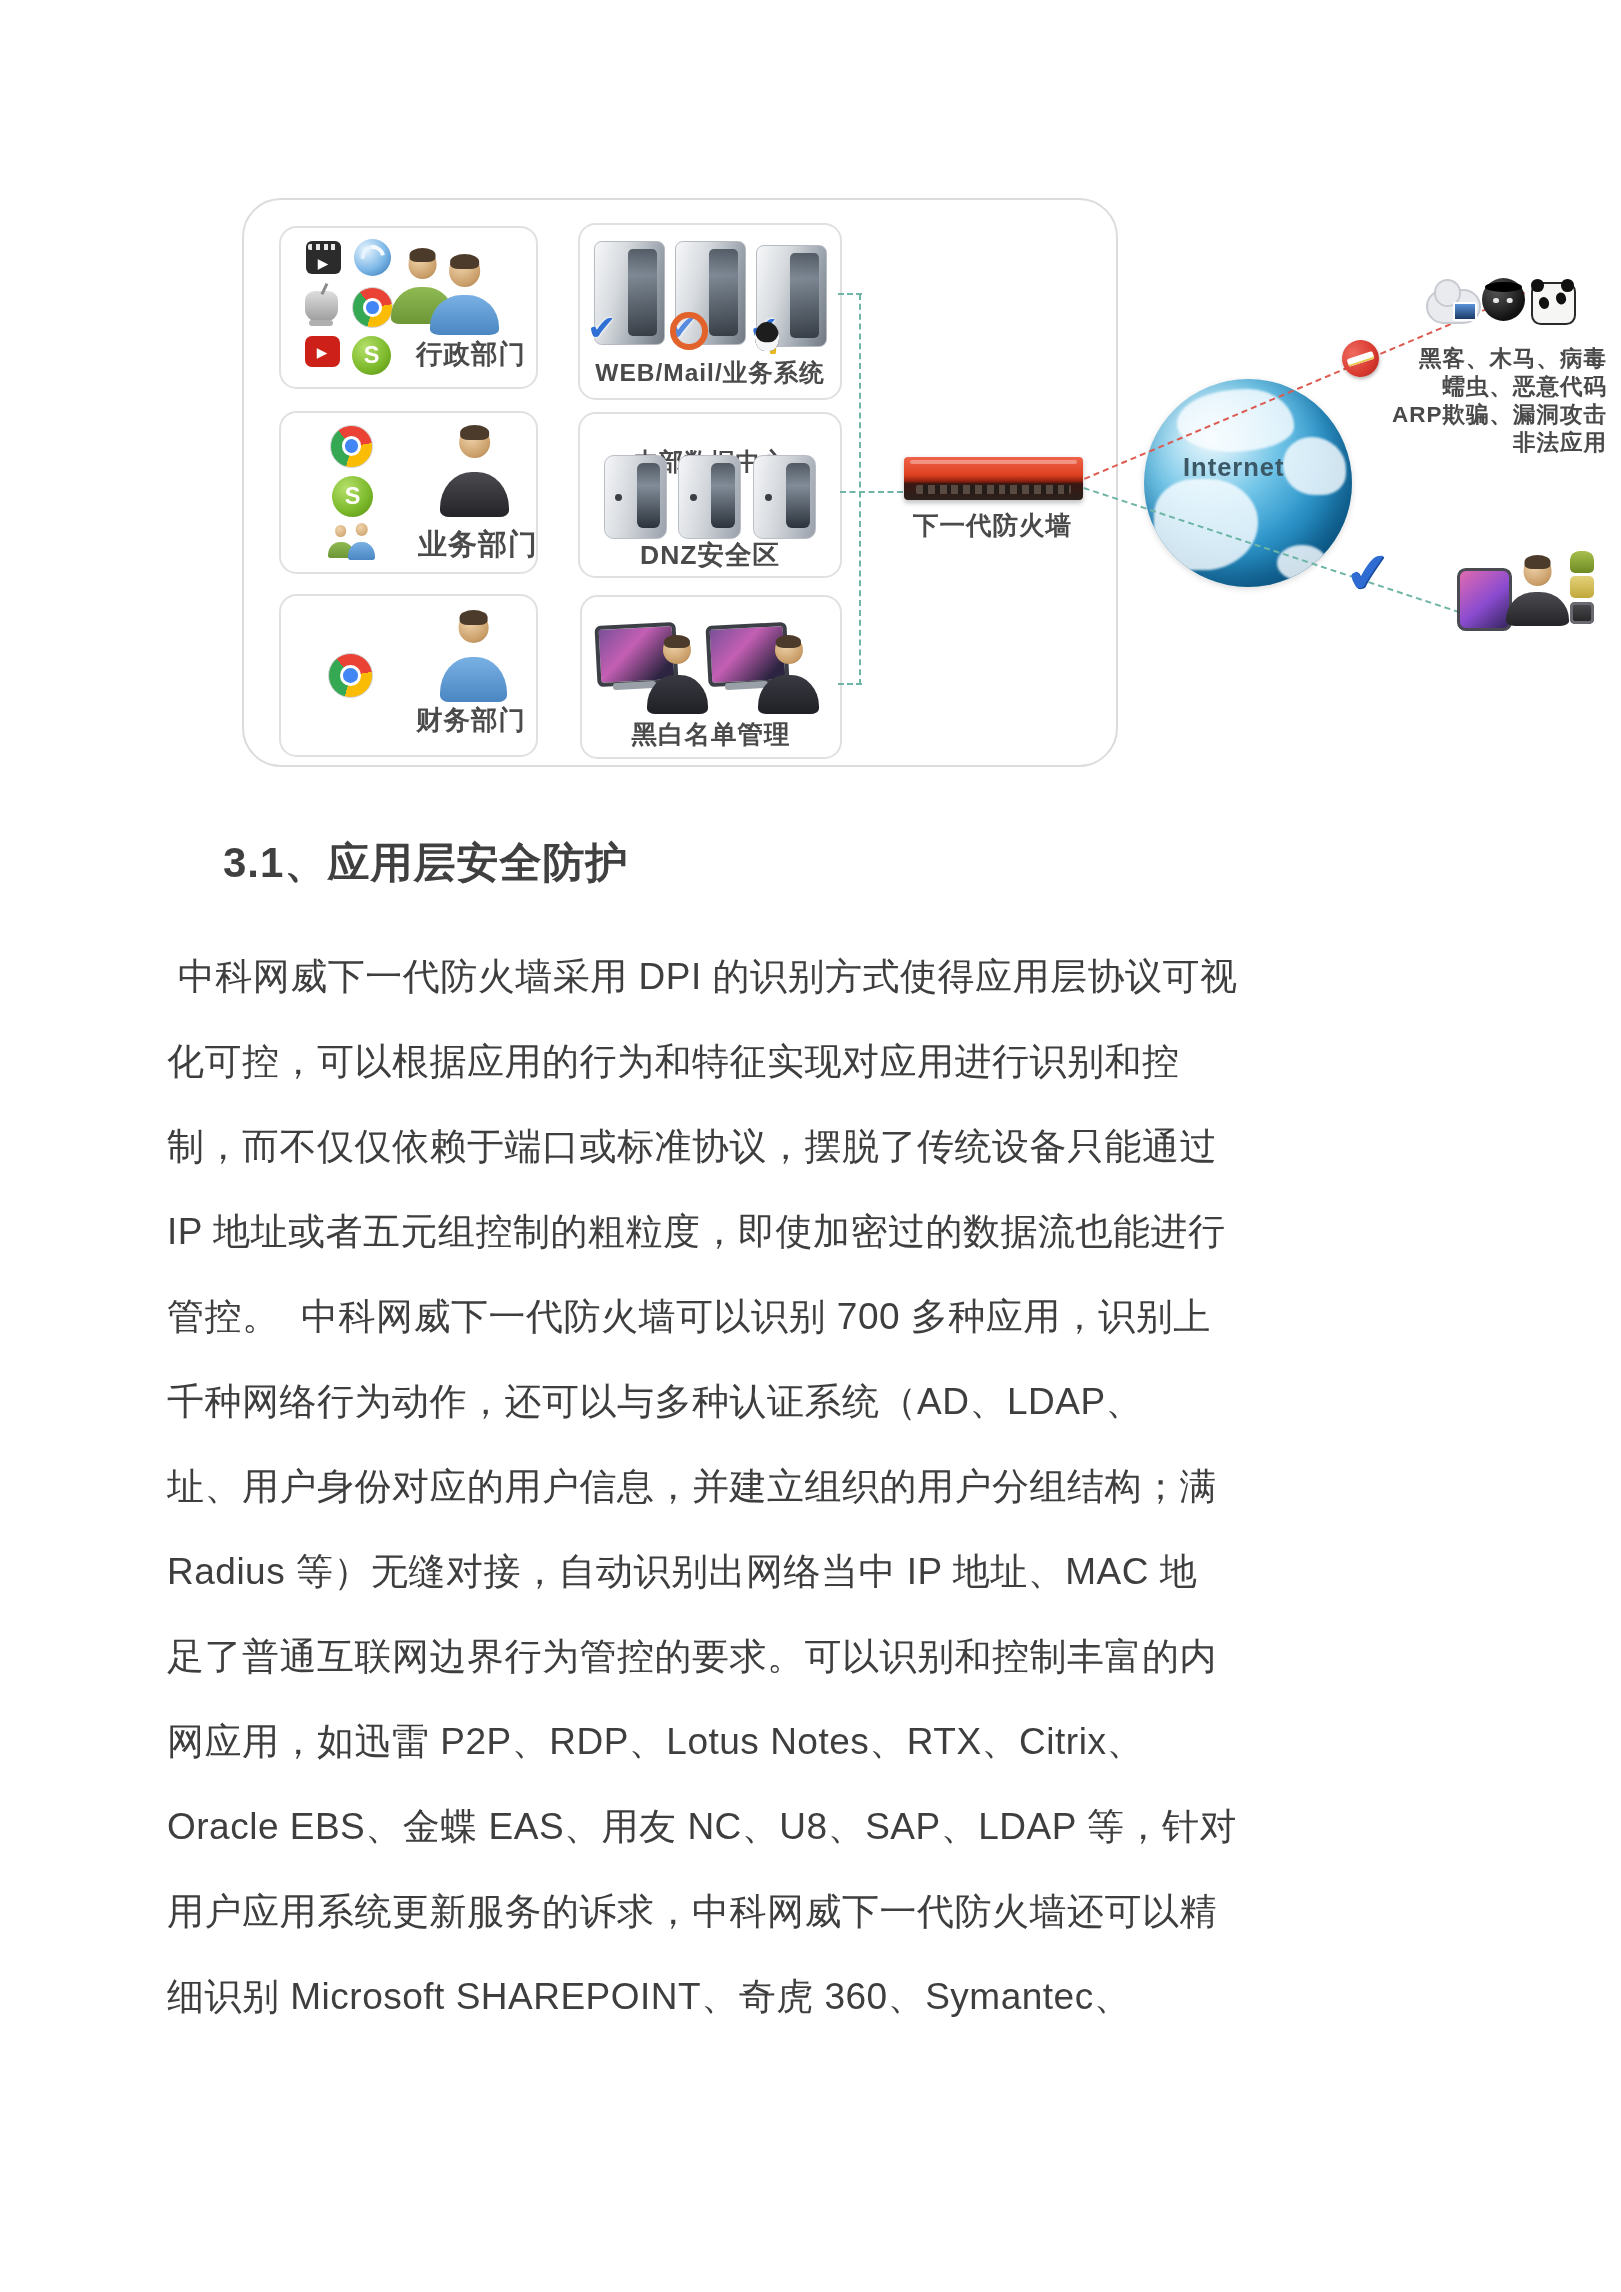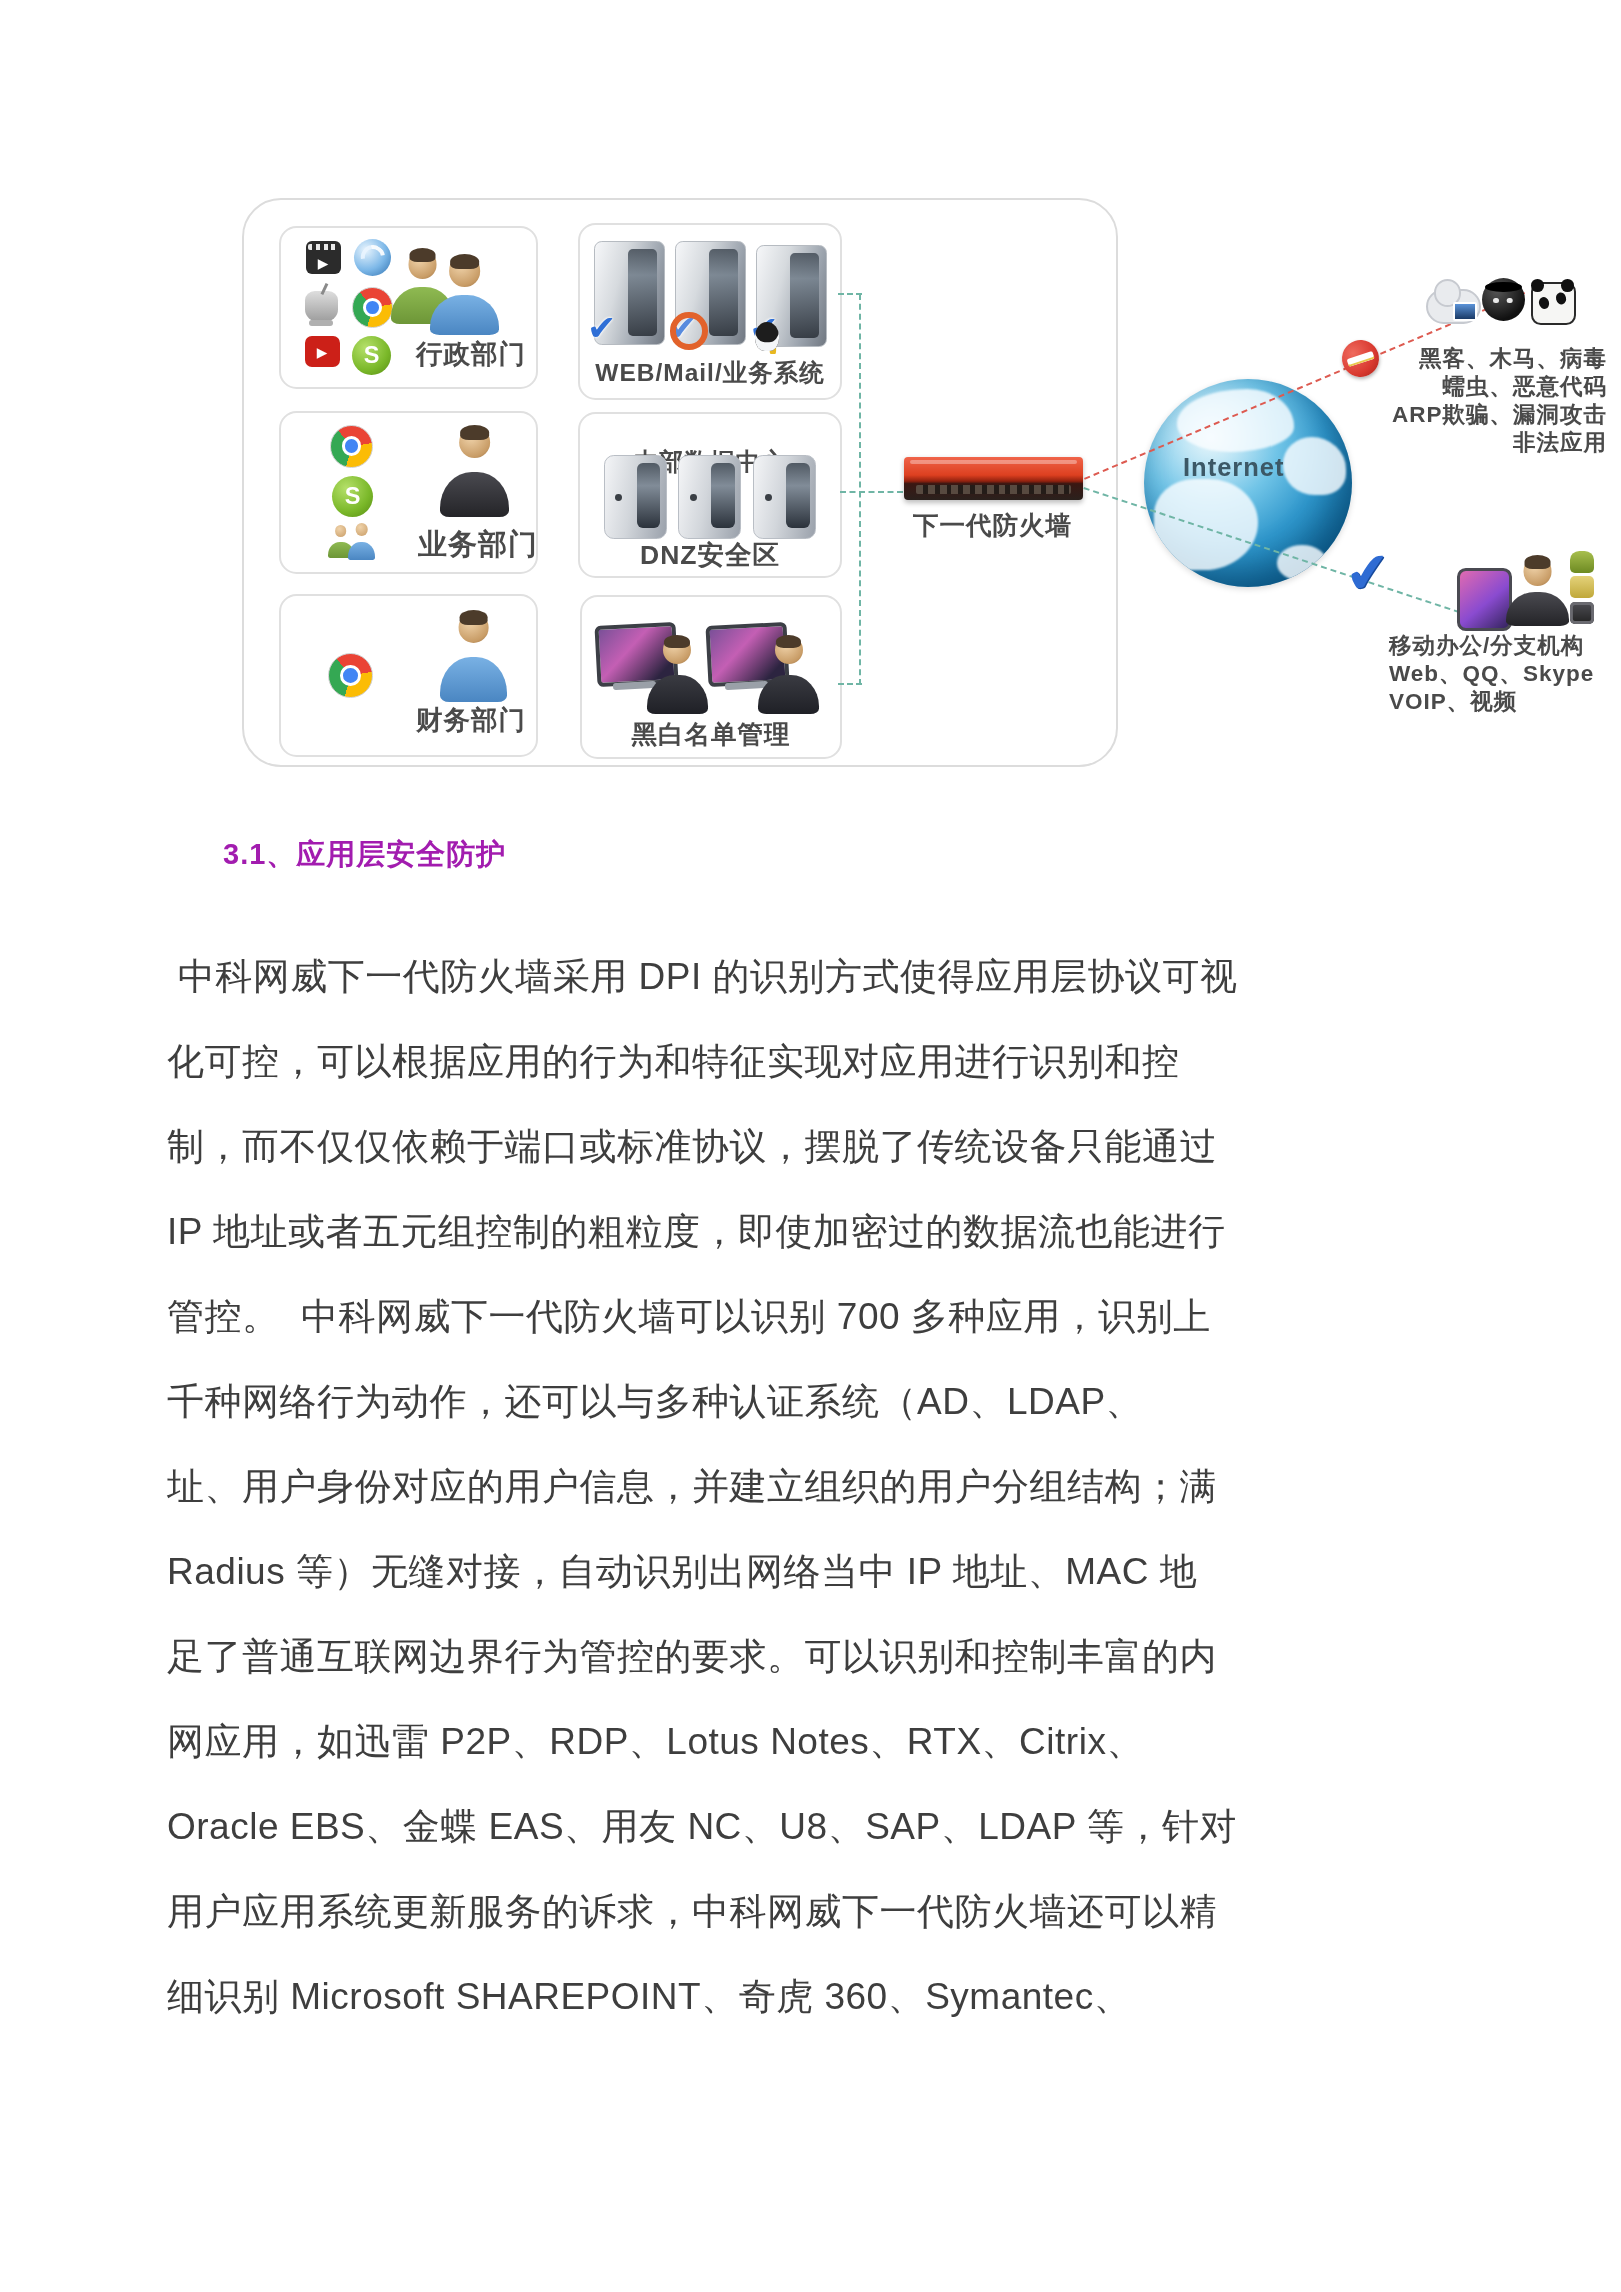--- a/index.html
+++ b/index.html
@@ -113,21 +113,21 @@
   .mini3{background:linear-gradient(#4e4e54,#222);box-shadow:inset 0 0 0 2.9px #6a6a70;}
 
   
   .dash-h{border-top:2.9px dashed #6fb5a5;height:0;}
   .dash-v{border-left:2.9px dashed #6fb5a5;width:0;}
   .dash-red{border-top:2.9px dashed #dd5a50;height:0;transform-origin:left top;}
   .dash-teal{border-top:2.9px dashed #6fb5a5;height:0;transform-origin:left top;}
 
   
   .sidetext{font-size:22.5px;line-height:28px;font-weight:600;color:#4a4a4a;letter-spacing:1px;white-space:nowrap;}
-  .heading{font-size:29px;font-weight:700;color:#a21caf;letter-spacing:1px;white-space:nowrap;}
+  .heading{font-size:42px;font-weight:700;color:#404040;letter-spacing:1px;white-space:nowrap;}
   .bodytext{font-size:37px;color:#3e3e3e;letter-spacing:0.5px;}
   .bline{height:85px;display:flex;align-items:center;white-space:pre;}
 </style>
 </head>
 <body>
 
 <div class="page">
 
   <div class="abs" style="left:0;top:0;width:1621px;height:804px;">
 
@@ -264,25 +264,20 @@
 
     <span class="abs bigcheck" style="left:1345px;top:541px;font-size:55px;z-index:6;">✔</span>
     <span class="abs tabdev" style="left:1457px;top:568px;width:49px;height:57px;z-index:6;"></span>
     <span class="bust abs" style="left:1506px;top:557px;width:63px;height:69px;z-index:6;">
       <span class="h"></span>
         <span class="b b-dark"></span>
     </span>
     <span class="mini mini1 abs" style="left:1570px;top:551px;z-index:6;"></span>
     <span class="mini mini2 abs" style="left:1570px;top:576px;z-index:6;"></span>
     <span class="mini mini3 abs" style="left:1570px;top:602px;z-index:6;"></span>
-    <div class="abs sidetext" style="left:1389px;top:632px;">
-      <div>移动办公/分支机构</div>
-      <div>Web、QQ、Skype</div>
-      <div>VOIP、视频</div>
-    </div>
   </div>
 
   <div class="abs heading" style="left:223px;top:835px;">3.1、应用层安全防护</div>
 
   <div class="abs bodytext" style="left:167px;top:934px;width:1313px;">
     <div class="bline"> 中科网威下一代防火墙采用 DPI 的识别方式使得应用层协议可视</div>
     <div class="bline">化可控，可以根据应用的行为和特征实现对应用进行识别和控</div>
     <div class="bline">制，而不仅仅依赖于端口或标准协议，摆脱了传统设备只能通过</div>
     <div class="bline">IP 地址或者五元组控制的粗粒度，即使加密过的数据流也能进行</div>
     <div class="bline">管控。  中科网威下一代防火墙可以识别 700 多种应用，识别上</div>

